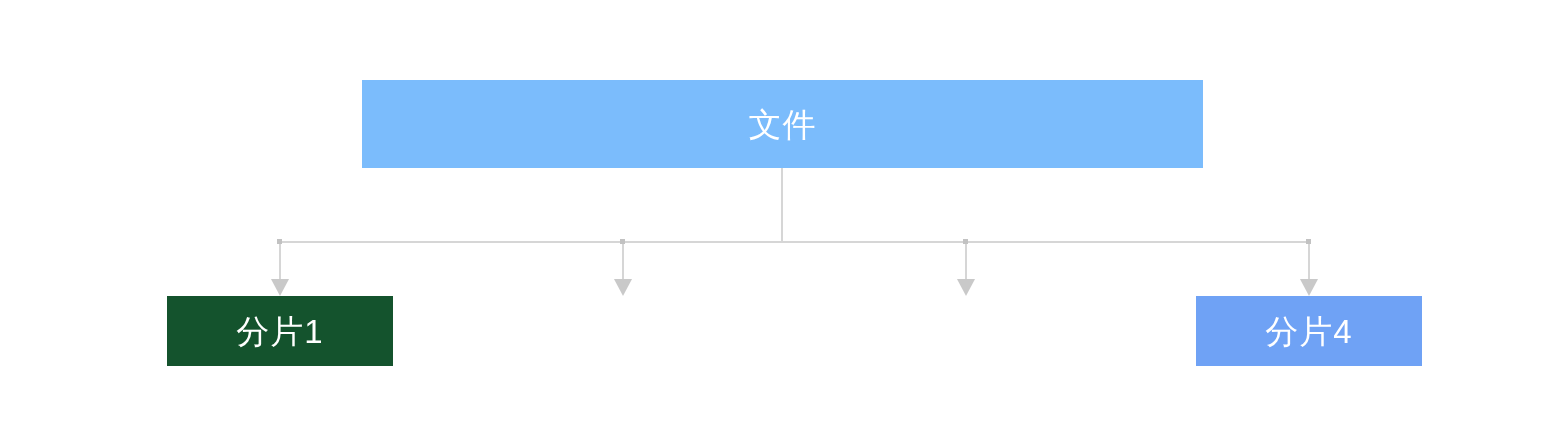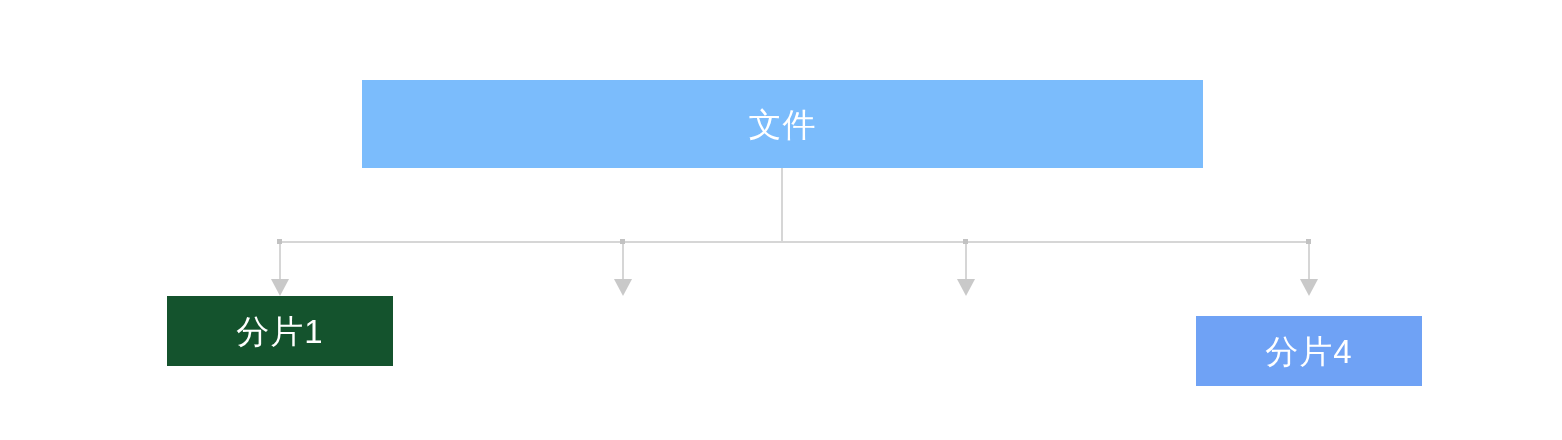--- a/index.html
+++ b/index.html
@@ -33,21 +33,21 @@
     height: 88px;
   }
   .shard-node {
     top: 296px;
     width: 226px;
     height: 70px;
   }
   .shard-0 { left: 167px; }
   .shard-1 { left: 510px; }
   .shard-2 { left: 853px; }
-  .shard-3 { left: 1196px; margin-top: 20px; }
+  .shard-3 { left: 1196px; }
 
   .line {
     position: absolute;
     background: #d6d6d6;
   }
   .stem  { left: 781px; top: 168px; width: 2px; height: 74px; }
   .rail  { left: 279px; top: 241px; width: 1031px; height: 2px; }
   .drop  { top: 241px; width: 2px; height: 39px; }
   .drop-0 { left: 279px; }
   .drop-1 { left: 622px; }

